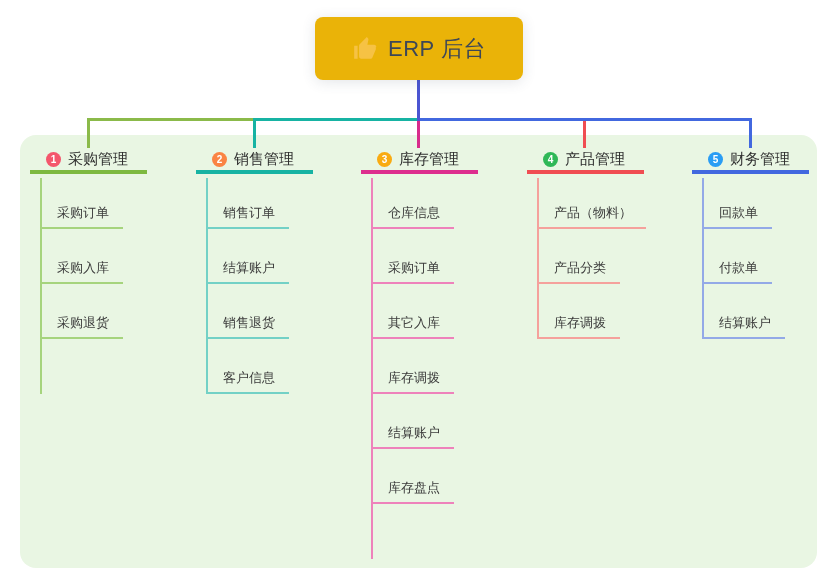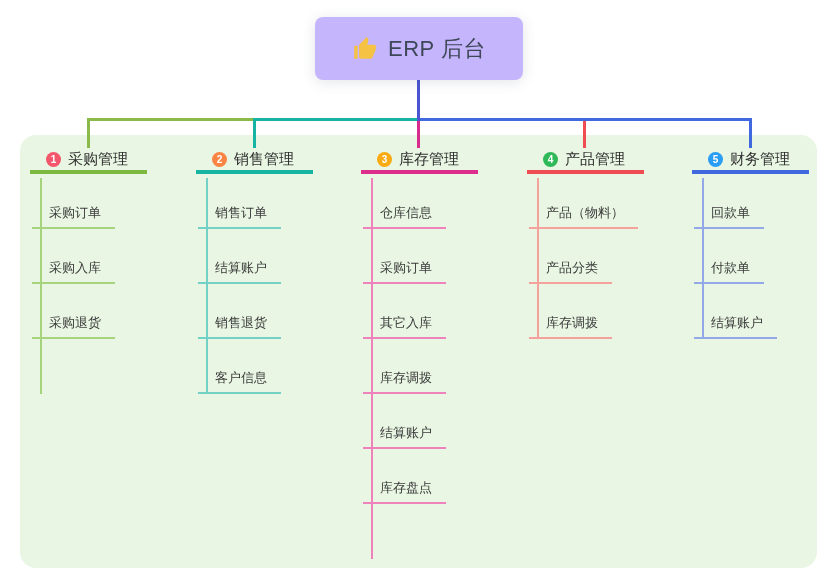--- a/index.html
+++ b/index.html
@@ -1,20 +1,20 @@
 <!DOCTYPE html>
 <html><head>
 <meta charset="utf-8">
 <style>
   html,body{margin:0;padding:0;background:#fff;}
   .stage{position:relative;width:839px;height:588px;background:#ffffff;overflow:hidden;
          font-family:"Liberation Sans","DejaVu Sans",sans-serif;}
 
   
-  .root-card{position:absolute;left:315px;top:17px;width:208px;height:63px;background:#c4b5fd;
+  .root-card{position:absolute;left:315px;top:17px;width:208px;height:63px;background:#eab308;
              border-radius:8px;box-shadow:0 2px 14px rgba(60,70,90,.14);display:flex;
              align-items:center;justify-content:center;gap:10px;z-index:6;cursor:pointer;}
   .root-card .label{font-size:22px;color:#3d4757;font-weight:500;letter-spacing:.5px;}
   .root-card svg{display:block;}
 
   
   .panel{position:absolute;left:20px;top:135px;width:797px;height:433px;background:#e9f6e3;
          border-radius:16px;}
 
   
@@ -34,21 +34,21 @@
   
   .col{position:absolute;top:149px;width:152px;}
   .title{position:relative;display:flex;align-items:center;height:25px;width:117px;
          border-bottom:4px solid #000;padding-left:16px;box-sizing:border-box;cursor:pointer;}
   .badge{width:15px;height:15px;border-radius:50%;color:#fff;font-size:10px;font-weight:700;
          display:flex;align-items:center;justify-content:center;flex:0 0 15px;}
   .title .t{margin-left:7px;font-size:15px;font-weight:500;color:#2f2f2f;white-space:nowrap;}
   .vline{position:absolute;left:10px;top:29px;width:2px;}
   .row{height:55px;display:flex;align-items:flex-end;}
   .row:first-child{height:51px;}
-  .item{margin-left:2px;padding:0 14px 5px 17px;border-bottom:2px solid #000;font-size:13px;
+  .item{margin-left:10px;padding:0 14px 5px 17px;border-bottom:2px solid #000;font-size:13px;
         color:#3b3b3b;white-space:nowrap;cursor:pointer;}
 
   
   .b1 .title{border-color:#7db940;} .b1 .badge{background:#f4566c;} .b1 .vline{background:#a6d47d;} .b1 .item{border-color:#a6d47d;}
   .b2 .title{border-color:#17b3a3;} .b2 .badge{background:#fa8443;} .b2 .vline{background:#73d1c6;} .b2 .item{border-color:#73d1c6;}
   .b3 .title{border-color:#dd2e8e;} .b3 .badge{background:#f9ab11;} .b3 .vline{background:#ee82bb;} .b3 .item{border-color:#ee82bb;}
   .b4 .title{border-color:#f04d52;} .b4 .badge{background:#2fb857;} .b4 .vline{background:#f5a19c;} .b4 .item{border-color:#f5a19c;}
   .b5 .title{border-color:#4268df;} .b5 .badge{background:#2a9df4;} .b5 .vline{background:#93a9e7;} .b5 .item{border-color:#93a9e7;}
 </style>
 </head>

